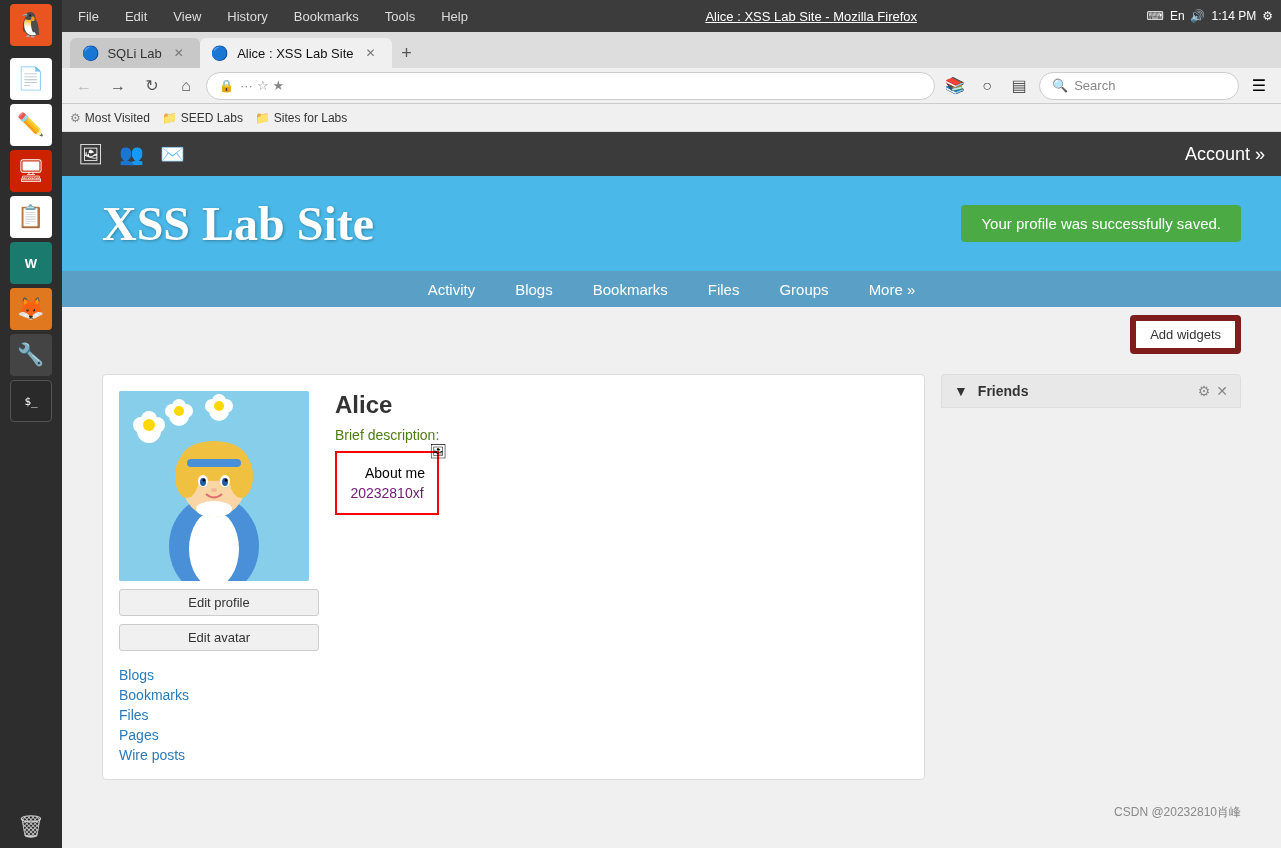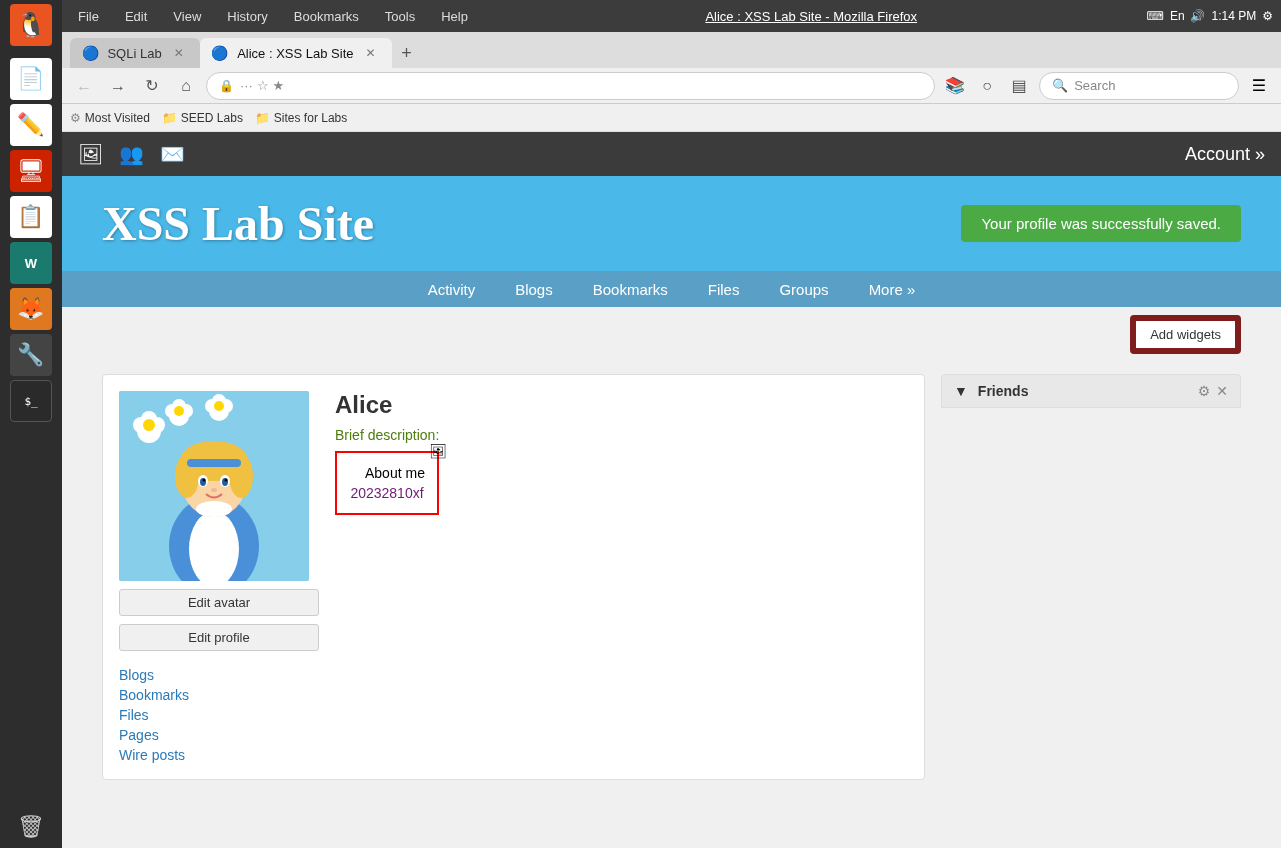--- a/index.html
+++ b/index.html
@@ -612,22 +612,22 @@
               <circle cx="107" cy="89" r="1.5" fill="black"></circle>
 
               <path d="M 87 103 Q 95 110 103 103" stroke="#e07070" stroke-width="2" fill="none"></path>
 
               <ellipse cx="95" cy="99" rx="3" ry="2" fill="#f0b898"></ellipse>
 
               <ellipse cx="95" cy="118" rx="18" ry="8" fill="white"></ellipse>
             </svg>
           </div>
 
+          <button class="profile-btn">Edit profile</button>
           <button class="profile-btn">Edit avatar</button>
-          <button class="profile-btn">Edit profile</button>
 
           <div class="profile-links">
             <a class="profile-link">Blogs</a>
             <a class="profile-link">Bookmarks</a>
             <a class="profile-link">Files</a>
             <a class="profile-link">Pages</a>
             <a class="profile-link">Wire posts</a>
           </div>
         </div>
 
@@ -649,14 +649,15 @@
             <span style="margin-left:4px;">Friends</span>
           </div>
           <div class="friends-actions">
             <span>⚙</span>
             <span>✕</span>
           </div>
         </div>
       </div>
     </div>
 
+    <div class="site-footer-text">CSDN @20232810肖峰</div>
   </div>
 </div>
 
 </body></html>

